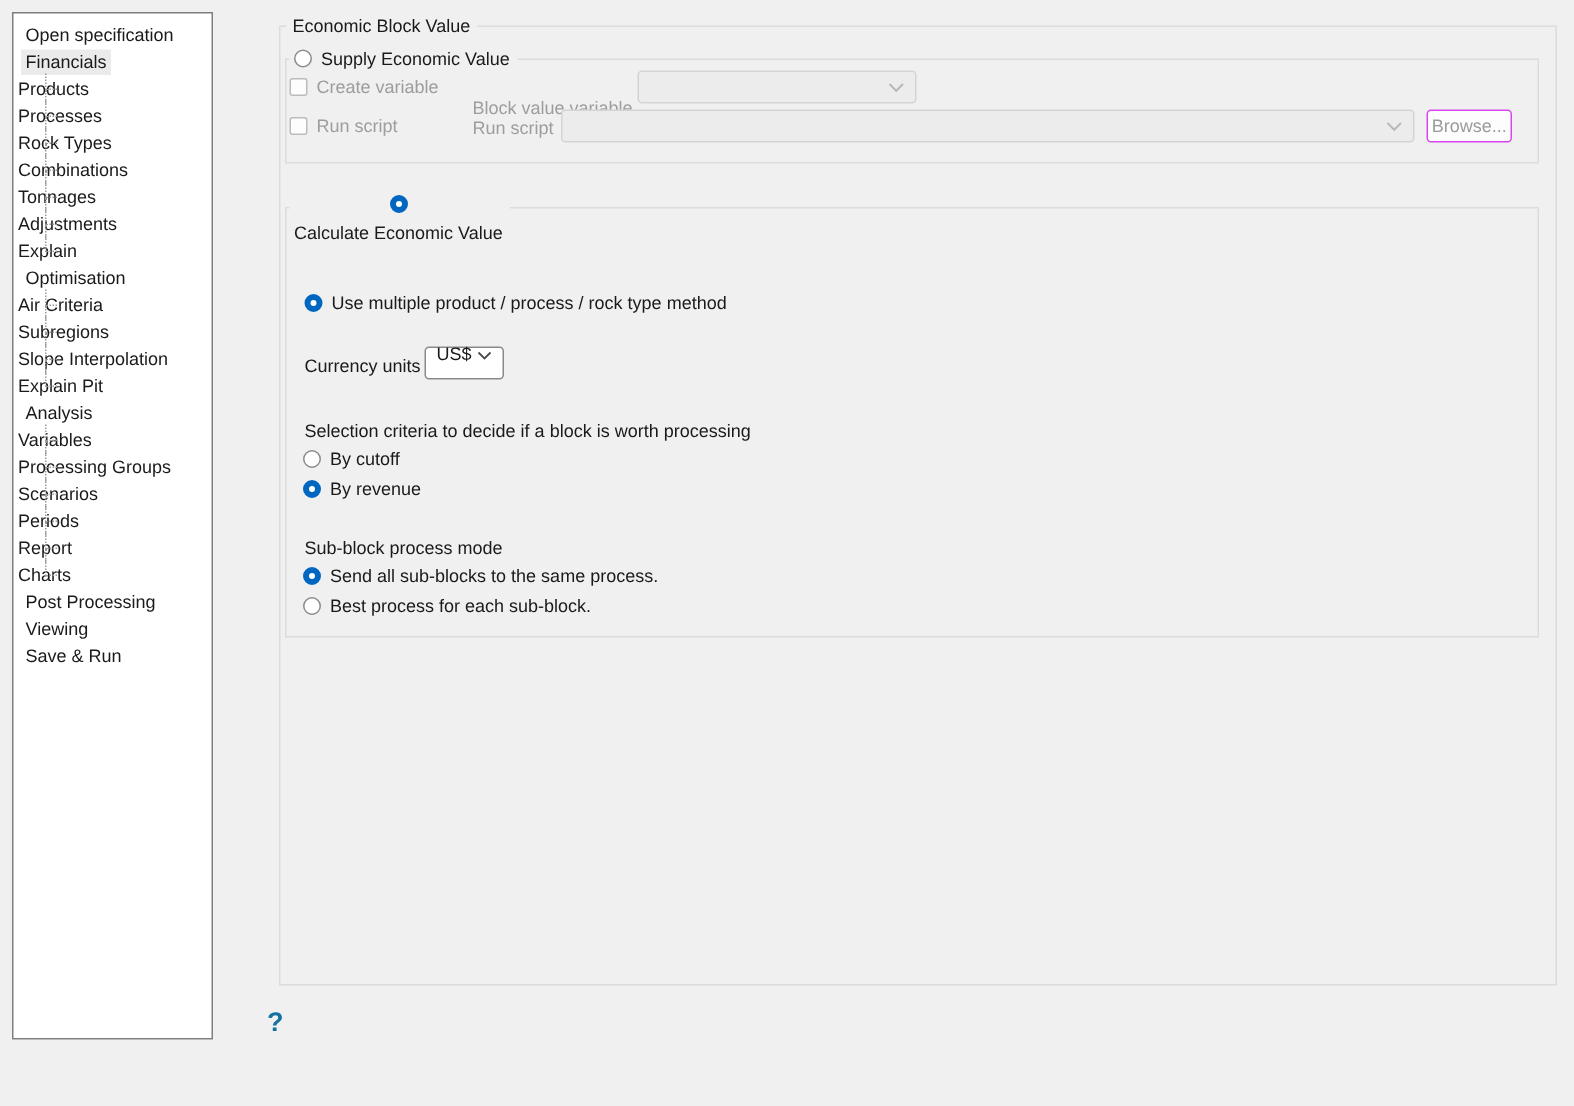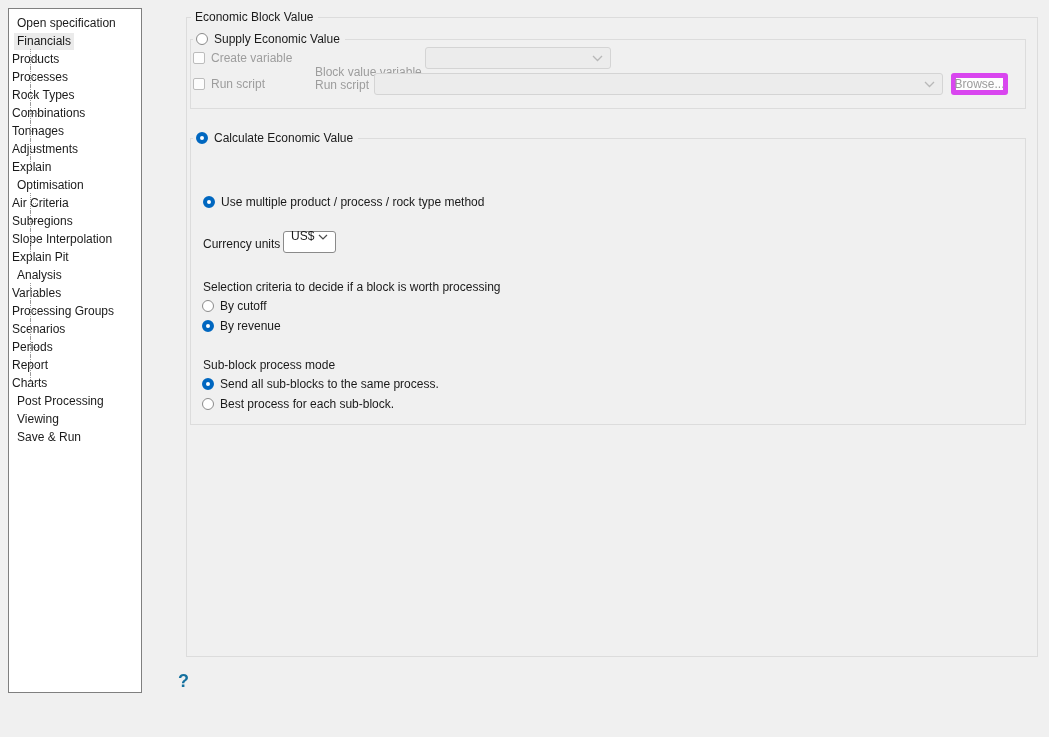--- a/index.html
+++ b/index.html
@@ -65,21 +65,21 @@
   .combo {
     position:absolute; background:#ececec; border:1px solid #d4d4d4; border-radius:3px;
     display:flex; align-items:center; justify-content:flex-end; padding-right:7px;
     color:#b4b4b4;
   }
   .combo.enabled { background:#ffffff; border:1px solid #8a8a8a; color:#3a3a3a;
     justify-content:space-between; padding:0 7px 12px 7px; }
   .combo .chev { display:block; }
 
   .btn {
-    position:absolute; background:#fdfdfd; border:5px solid #d946ef; border-radius:3px;
+    position:absolute; background:#fdfdfd; border:1px solid #d946ef; border-radius:3px;
     display:flex; align-items:center; justify-content:center; font-size:12px; cursor:default;
   }
   .btn.disabled { color:#9b9b9b; }
 
   .help {
     position:absolute; left:178px; top:671px; font-size:18px; font-weight:700;
     color:#15719f; cursor:default;
   }
 </style>
 </head>
@@ -147,21 +147,21 @@
       <svg width="11" height="7" viewBox="0 0 11 7">
           <polyline points="1,1 5.5,5.5 10,1" fill="none" stroke="#b8b8b8" stroke-width="1.3"></polyline>
         </svg>
     </span>
   </div>
   <div class="btn disabled" style="left:951px; top:73px; width:57px; height:22px;">
     <span>Browse...</span>
   </div>
 
   <div class="groupbox" style="left:190px; top:138px; width:836px; height:287px;"></div>
-  <div class="gb-legend-row" style="left:193px; top:130px;">
+  <div class="gb-legend-row" style="left:193px; top:130px;flex-direction:column;">
     <span class="radio checked"></span>
     <span>Calculate Economic Value</span>
   </div>
 
 
   <div class="radio-row" style="left:203px; top:195px;">
     <span class="radio checked"></span>
     <span>Use multiple product / process / rock type method</span>
   </div>
 

